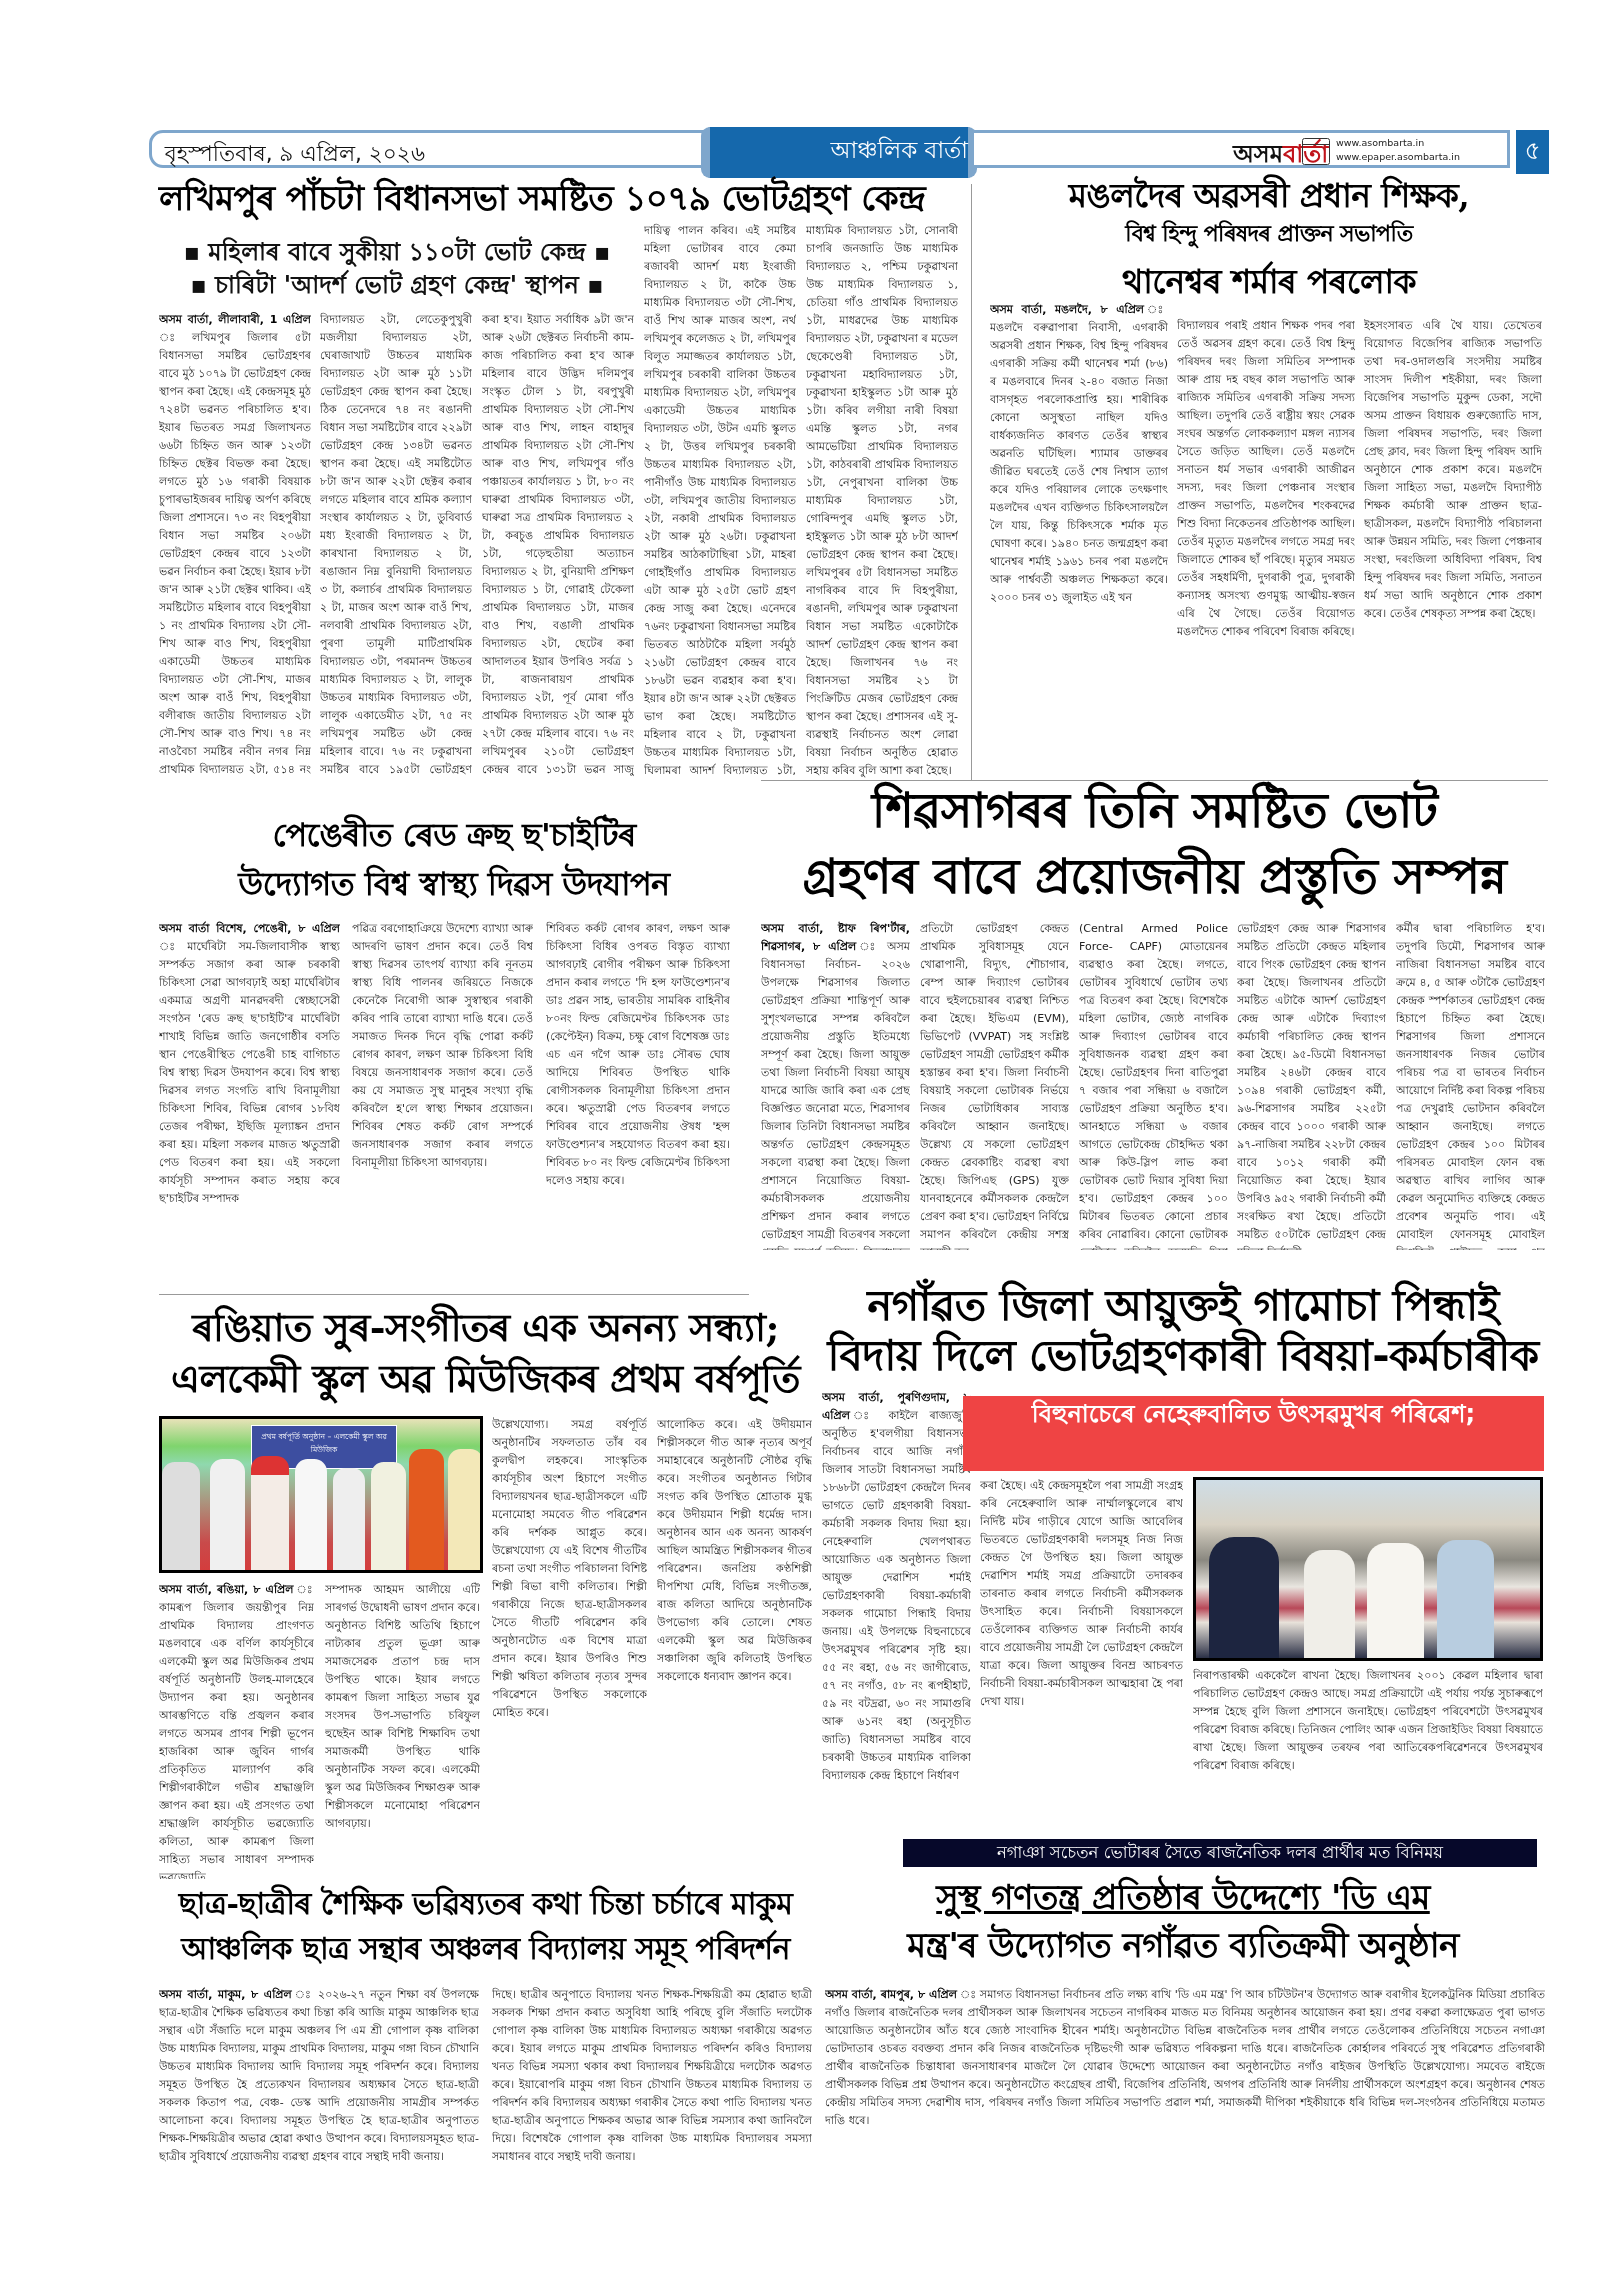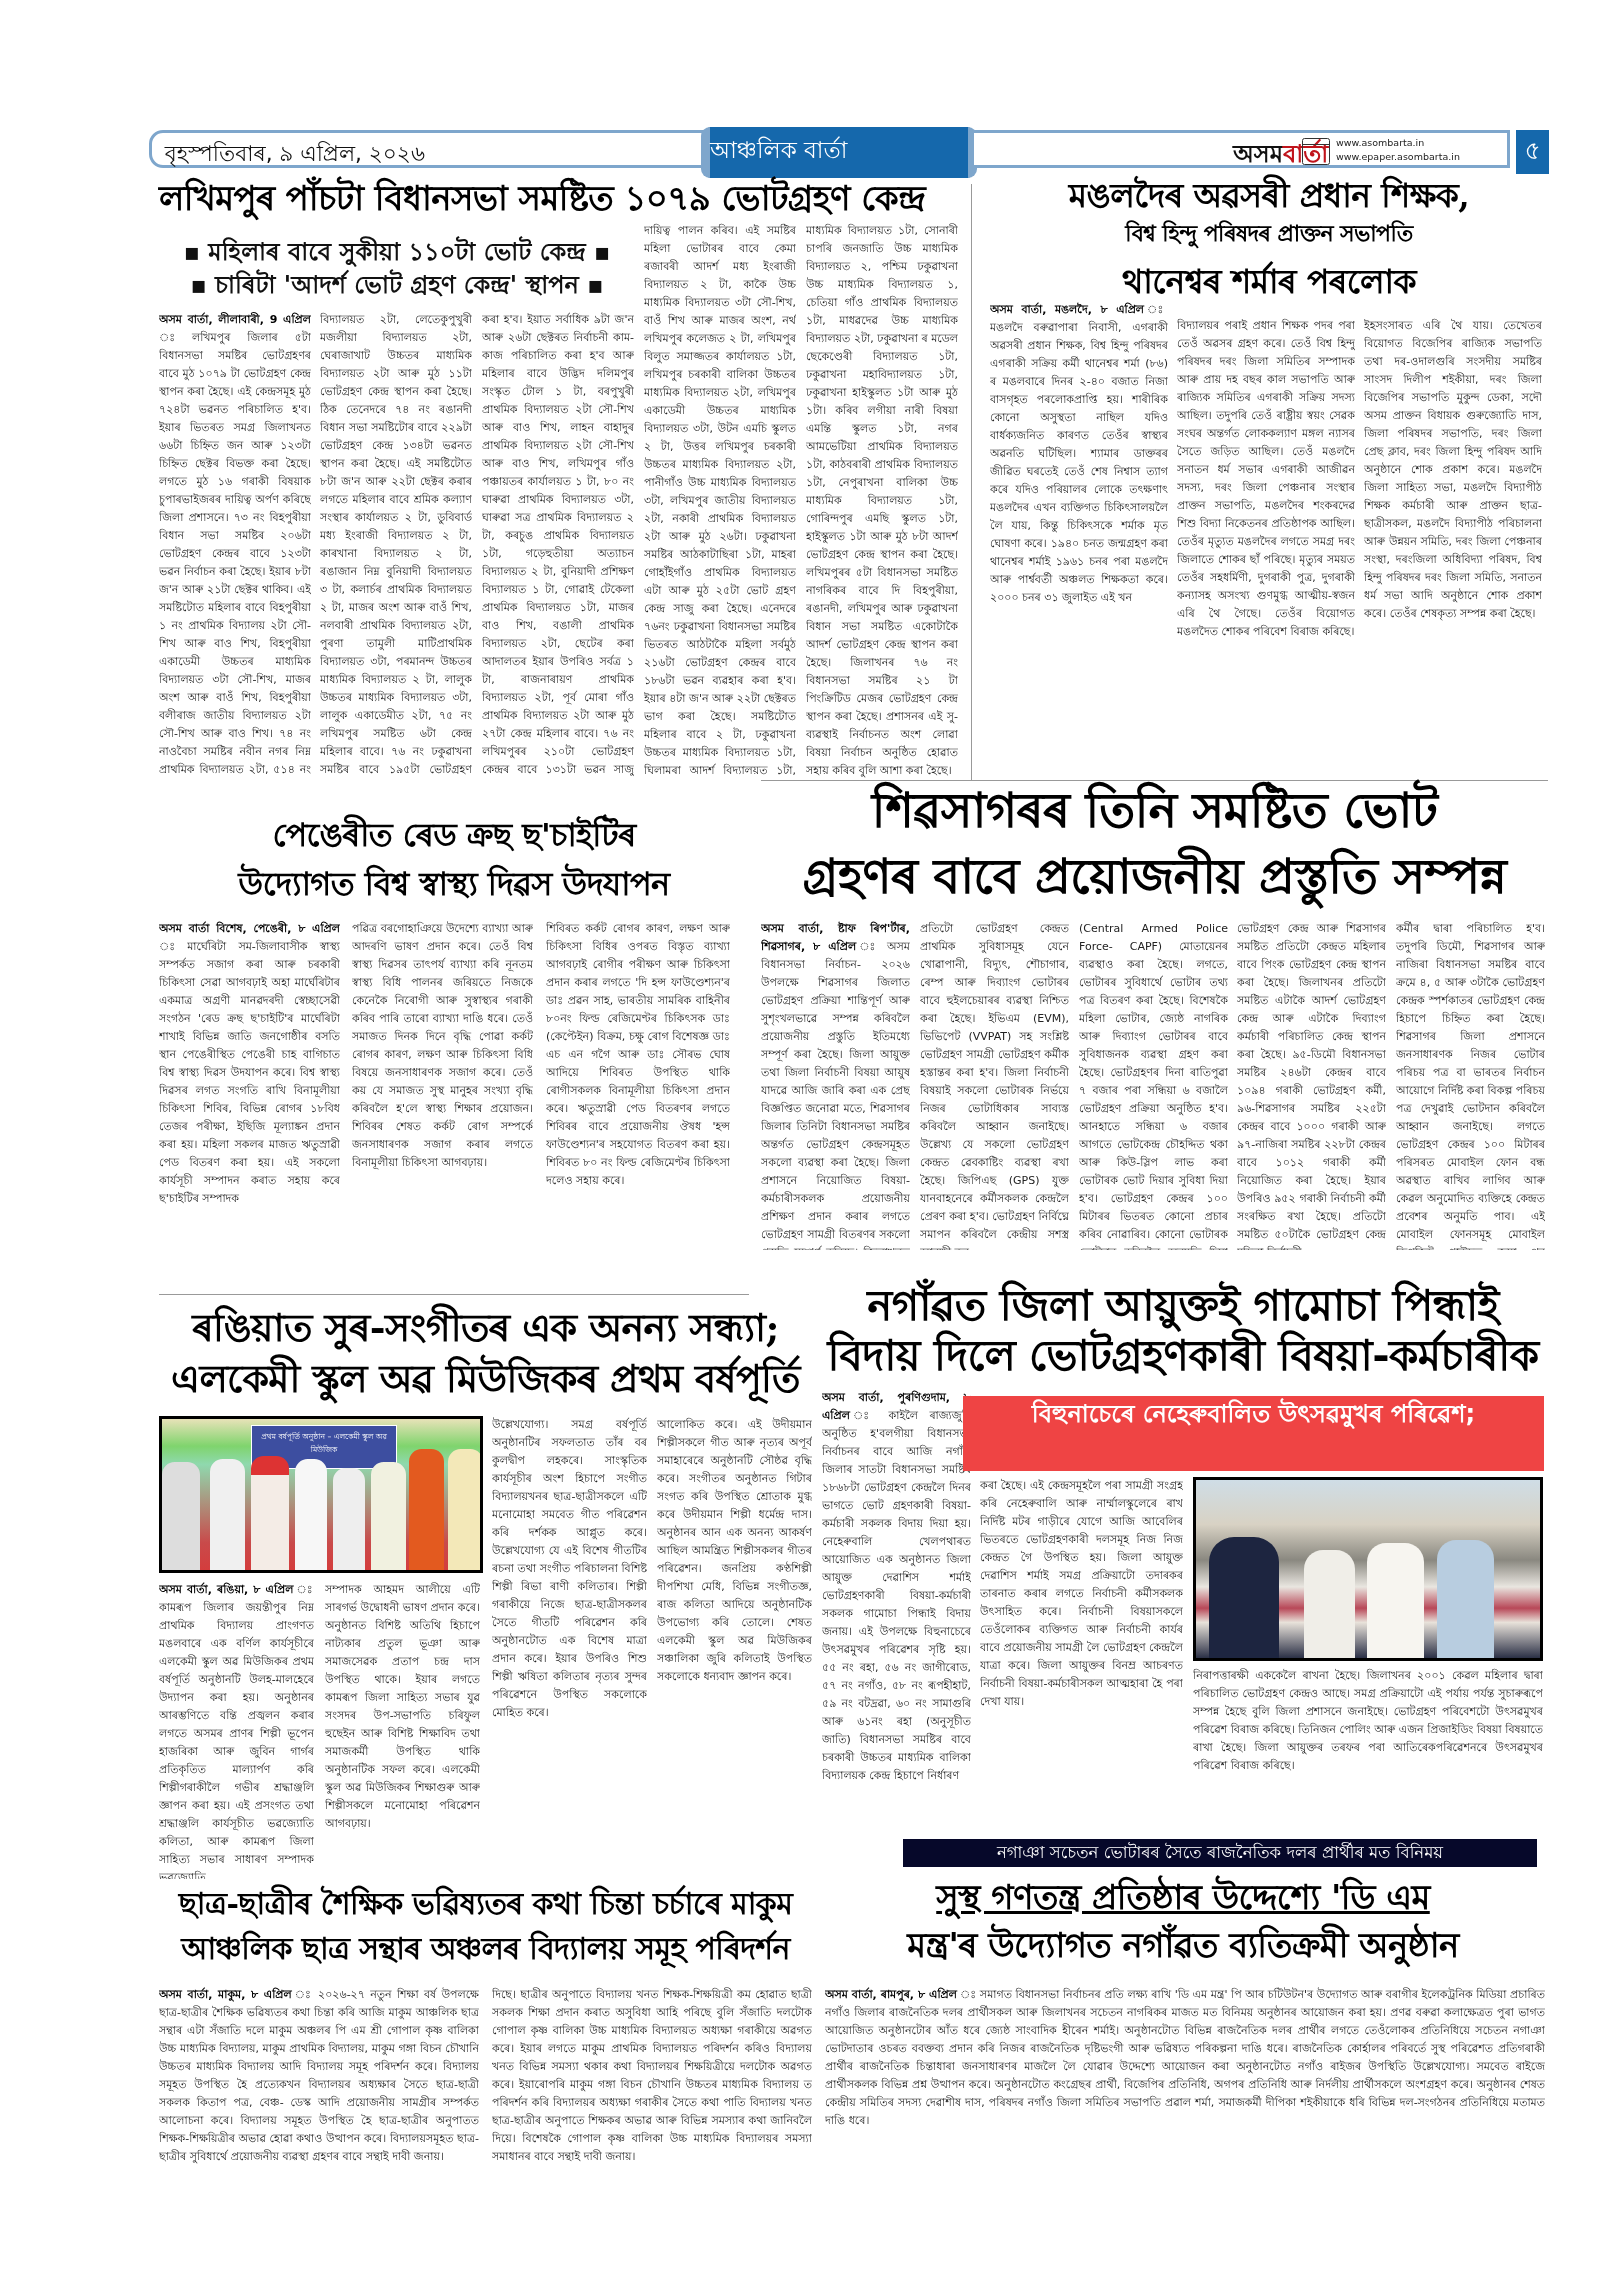--- a/index.html
+++ b/index.html
@@ -9,21 +9,21 @@
   
   .hdr-left, .hdr-right {
     position: absolute; top: 130px; height: 38px;
     border: 3.2px solid #7ea6cc; background: #fff;
   }
   .hdr-left { left: 149px; width: 558px; border-radius: 14px 0 0 14px; }
   .hdr-right { left: 971px; width: 539px; }
   .hdr-date { position: absolute; left: 12.7px; top: 3.8px; font-size: 21.6px; color: #111; }
   .hdr-section {
     position: absolute; left: 701px; top: 127px; width: 276px; height: 51px;
-    background: #1568ac; color: #fff; font-size: 23px; text-align: left; line-height: 47px;
+    background: #1568ac; color: #fff; font-size: 23px; text-align: right; line-height: 47px;
     border-left: 9px solid #7ea6cc; border-right: 9px solid #7ea6cc; border-radius: 9px;
   }
   .brand { position: absolute; left: 1205px; top: 135px; font-size: 24px; font-weight: bold; }
   .brand .b1 { color: #111; margin-left: 28px; }
   .brand .b2 { color: #c0141c; }
   .web-icon { position: absolute; left: 1302px; top: 138px; width: 28px; height: 27px; border: 1.9px solid #333; border-radius: 2.5px; }
   .web-icon::before { content: ""; position: absolute; left: 0; right: 0; top: 5px; border-top: 1.9px solid #333; }
   .urls { position: absolute; left: 1336px; top: 136px; font-size: 9.5px; line-height: 14px; color: #222; }
   .page-no { position: absolute; left: 1516px; top: 130px; width: 33px; height: 44px; background: #1568ac; color: #fff; font-size: 25px; text-align: center; line-height: 42px; }
 
@@ -56,21 +56,21 @@
   <div>www.asombarta.in</div>
   <div>www.epaper.asombarta.in</div>
 </div>
 <div class="page-no">৫</div>
 
 <div class="hl" style="left:159px; top:179px; width:787px; font-size:34px; white-space:nowrap;">লখিমপুৰ পাঁচটা বিধানসভা সমষ্টিত ১০৭৯ ভোটগ্ৰহণ কেন্দ্ৰ</div>
 <div class="sub" style="left:159px; top:233px; width:476px; font-size:24px;">▪ মহিলাৰ বাবে সুকীয়া ১১০টা ভোট কেন্দ্ৰ ▪</div>
 <div class="sub" style="left:159px; top:266px; width:476px; font-size:24px;">▪ চাৰিটা 'আদৰ্শ ভোট গ্ৰহণ কেন্দ্ৰ' স্থাপন ▪</div>
 
 <div class="col" style="left:159px; top:311px; width:152px; height:469px;">
-  <b>অসম বাৰ্তা, লীলাবাৰী, 9 এপ্ৰিল</b>
+  <b>অসম বাৰ্তা, লীলাবাৰী, 1 এপ্ৰিল</b>
   <span>ঃ লখিমপুৰ জিলাৰ ৫টা বিধানসভা সমষ্টিৰ ভোটগ্ৰহণৰ বাবে মুঠ ১০৭৯ টা ভোটগ্ৰহণ কেন্দ্ৰ স্থাপন কৰা হৈছে। এই কেন্দ্ৰসমূহ মুঠ ৭২৪টা ভৱনত পৰিচালিত হ'ব। ইয়াৰ ভিতৰত সমগ্ৰ জিলাখনত ৬৬টা চিহ্নিত জন আৰু ১২৩টা চিহ্নিত ছেক্টৰ বিভক্ত কৰা হৈছে। লগতে মুঠ ১৬ গৰাকী বিষয়াক চুপাৰভাইজৰৰ দায়িত্ব অৰ্পণ কৰিছে জিলা প্ৰশাসনে। ৭৩ নং বিহপুৰীয়া বিধান সভা সমষ্টিৰ ২০৬টা ভোটগ্ৰহণ কেন্দ্ৰৰ বাবে ১২৩টা ভৱন নিৰ্বাচন কৰা হৈছে। ইয়াৰ ৮টা জ'ন আৰু ২১টা ছেক্টৰ থাকিব। এই সমষ্টিটোত মহিলাৰ বাবে বিহপুৰীয়া ১ নং প্ৰাথমিক বিদ্যালয় ২টা সৌ-শিখ আৰু বাও শিখ, বিহপুৰীয়া একাডেমী উচ্চতৰ মাধ্যমিক বিদ্যালয়ত ৩টা সৌ-শিখ, মাজৰ অংশ আৰু বাওঁ শিখ, বিহপুৰীয়া বলীৰাজ জাতীয় বিদ্যালয়ত ২টা সৌ-শিখ আৰু বাও শিখ। ৭৪ নং নাওবৈচা সমষ্টিৰ নবীন নগৰ নিম্ন প্ৰাথমিক বিদ্যালয়ত ২টা, ৫১৪ নং সৰ্বাজান প্ৰাথমিক বিদ্যালয়ত ২টা, ৰঙাজান শিলডুবি প্ৰাথমিক</span>
 </div>
 <div class="col" style="left:320px; top:311px; width:152px; height:469px;">বিদ্যালয়ত ২টা, লেতেকুপুখুৰী মজলীয়া বিদ্যালয়ত ২টা, ঘেৰাজাখাট উচ্চতৰ মাধ্যমিক বিদ্যালয়ত ২টা আৰু মুঠ ১১টা ভোটগ্ৰহণ কেন্দ্ৰ স্থাপন কৰা হৈছে। ঠিক তেনেদৰে ৭৪ নং ৰঙানদী বিধান সভা সমষ্টিটোৰ বাবে ২২৯টা ভোটগ্ৰহণ কেন্দ্ৰ ১৩৪টা ভৱনত স্থাপন কৰা হৈছে। এই সমষ্টিটোত ৮টা জ'ন আৰু ২২টা ছেক্টৰ কৰাৰ লগতে মহিলাৰ বাবে শ্ৰমিক কল্যাণ সংস্থাৰ কাৰ্যালয়ত ২ টা, ডুবিবাৰ্ড মধ্য ইংৰাজী বিদ্যালয়ত ২ টা, কাৰখানা বিদ্যালয়ত ২ টা, ৰঙাজান নিম্ন বুনিয়াদী বিদ্যালয়ত ৩ টা, কলাৰ্চৰ প্ৰাথমিক বিদ্যালয়ত ২ টা, মাজৰ অংশ আৰু বাওঁ শিখ, নলবাৰী প্ৰাথমিক বিদ্যালয়ত ২টা, পুৰণা তামুলী মাটিপ্ৰাথমিক বিদ্যালয়ত ৩টা, পৰমানন্দ উচ্চতৰ মাধ্যমিক বিদ্যালয়ত ২ টা, লালুক উচ্চতৰ মাধ্যমিক বিদ্যালয়ত ৩টা, লালুক একাডেমীত ২টা, ৭৫ নং লখিমপুৰ সমষ্টিত ৬টা কেন্দ্ৰ মহিলাৰ বাবে। ৭৬ নং ঢকুৱাখনা সমষ্টিৰ বাবে ১৯৫টা ভোটগ্ৰহণ কেন্দ্ৰ ব্যৱস্থা কৰা হৈছে। ৭৫নং নাওবৈচা ২১৫টা ভোটগ্ৰহণ কেন্দ্ৰৰ বাবে ১৪৮টা ভৱন ব্যৱহাৰ</div>
 <div class="col" style="left:482px; top:311px; width:152px; height:469px;">কৰা হ'ব। ইয়াত সৰ্বাধিক ৯টা জ'ন আৰু ২৬টা ছেক্টৰত নিৰ্বাচনী কাম-কাজ পৰিচালিত কৰা হ'ব আৰু মহিলাৰ বাবে উদ্ভিদ দলিমপুৰ সংস্কৃত টোল ১ টা, বৰপুখুৰী প্ৰাথমিক বিদ্যালয়ত ২টা সৌ-শিখ আৰু বাও শিখ, লাহন বাহাদুৰ প্ৰাথমিক বিদ্যালয়ত ২টা সৌ-শিখ আৰু বাও শিখ, লখিমপুৰ গাঁও পঞ্চায়তৰ কাৰ্যালয়ত ১ টা, ৮০ নং ঘাৰুৱা প্ৰাথমিক বিদ্যালয়ত ৩টা, ঘাৰুৱা সত্ৰ প্ৰাথমিক বিদ্যালয়ত ২ টা, কৰচুঙ প্ৰাথমিক বিদ্যালয়ত ১টা, গড়েহুতীয়া অত্যাচন বিদ্যালয়ত ২ টা, বুনিয়াদী প্ৰশিক্ষণ বিদ্যালয়ত ১ টা, গোৱাই টেকেলা প্ৰাথমিক বিদ্যালয়ত ১টা, মাজৰ বাও শিখ, বঙালী প্ৰাথমিক বিদ্যালয়ত ২টা, ছেটেৰ কৰা আদালতৰ ইয়াৰ উপৰিও সৰ্বত্ৰ ১ টা, ৰাজনাৰায়ণ প্ৰাথমিক বিদ্যালয়ত ২টা, পূৰ্ব মোৰা গাঁও প্ৰাথমিক বিদ্যালয়ত ২টা আৰু মুঠ ২৭টা কেন্দ্ৰ মহিলাৰ বাবে। ৭৬ নং লখিমপুৰৰ ২১০টা ভোটগ্ৰহণ কেন্দ্ৰৰ বাবে ১৩১টা ভৱন সাজু কৰা হৈছে। ৬টা জ'ন আৰু ২৬টা ছেক্টৰত নিৰ্বাচনী বিষয়া সকলে</div>
 <div class="col" style="left:644px; top:222px; width:152px; height:558px;">দায়িত্ব পালন কৰিব। এই সমষ্টিৰ মহিলা ভোটাৰৰ বাবে কেমা ৰজাবৰী আদৰ্শ মধ্য ইংৰাজী বিদ্যালয়ত ২ টা, কাকৈ উচ্চ মাধ্যমিক বিদ্যালয়ত ৩টা সৌ-শিখ, বাওঁ শিখ আৰু মাজৰ অংশ, নৰ্থ লখিমপুৰ কলেজত ২ টা, লখিমপুৰ বিলুত সমাজ্জতৰ কাৰ্যালয়ত ১টা, লখিমপুৰ চৰকাৰী বালিকা উচ্চতৰ মাধ্যমিক বিদ্যালয়ত ২টা, লখিমপুৰ একাডেমী উচ্চতৰ মাধ্যমিক বিদ্যালয়ত ৩টা, উটন এমচি স্কুলত ২ টা, উত্তৰ লখিমপুৰ চৰকাৰী উচ্চতৰ মাধ্যমিক বিদ্যালয়ত ২টা, পানীগাঁও উচ্চ মাধ্যমিক বিদ্যালয়ত ৩টা, লখিমপুৰ জাতীয় বিদ্যালয়ত ২টা, নকাৰী প্ৰাথমিক বিদ্যালয়ত ২টা আৰু মুঠ ২৬টা। ঢকুৱাখনা সমষ্টিৰ আঠকাটাছিৰা ১টা, মাহৰা গোহাঁইগাঁও প্ৰাথমিক বিদ্যালয়ত এটা আৰু মুঠ ২৫টা ভোট গ্ৰহণ কেন্দ্ৰ সাজু কৰা হৈছে। এনেদৰে ৭৬নং ঢকুৱাখনা বিধানসভা সমষ্টিৰ ভিতৰত আঠটাকৈ মহিলা সৰ্বমুঠ ২১৬টা ভোটগ্ৰহণ কেন্দ্ৰৰ বাবে ১৮৬টা ভৱন ব্যৱহাৰ কৰা হ'ব। ইয়াৰ ৪টা জ'ন আৰু ২২টা ছেক্টৰত ভাগ কৰা হৈছে। সমষ্টিটোত মহিলাৰ বাবে ২ টা, ঢকুৱাখনা উচ্চতৰ মাধ্যমিক বিদ্যালয়ত ১টা, ঘিলামৰা আদৰ্শ বিদ্যালয়ত ১টা, ঘিলামৰা উচ্চতৰ</div>
 <div class="col" style="left:806px; top:222px; width:152px; height:558px;">মাধ্যমিক বিদ্যালয়ত ১টা, সোনাৰী চাপৰি জনজাতি উচ্চ মাধ্যমিক বিদ্যালয়ত ২, পশ্চিম ঢকুৱাখনা উচ্চ মাধ্যমিক বিদ্যালয়ত ১, চেতিয়া গাঁও প্ৰাথমিক বিদ্যালয়ত ১টা, মাধৱদেৱ উচ্চ মাধ্যমিক বিদ্যালয়ত ২টা, ঢকুৱাখনা ৰ মডেল ছেকেণ্ডেৰী বিদ্যালয়ত ১টা, ঢকুৱাখনা মহাবিদ্যালয়ত ১টা, ঢকুৱাখনা হাইস্কুলত ১টা আৰু মুঠ ১টা। কৰিব লগীয়া নাৰী বিষয়া এমন্তি স্কুলত ১টা, নগৰ আমভেটিয়া প্ৰাথমিক বিদ্যালয়ত ১টা, কাঠবৰাৰী প্ৰাথমিক বিদ্যালয়ত ১টা, নেপুৰাখনা বালিকা উচ্চ মাধ্যমিক বিদ্যালয়ত ১টা, গোৰিন্দপুৰ এমছি স্কুলত ১টা, হাইস্কুলত ১টা আৰু মুঠ ৮টা আদৰ্শ ভোটগ্ৰহণ কেন্দ্ৰ স্থাপন কৰা হৈছে। লখিমপুৰৰ ৫টা বিধানসভা সমষ্টিত নাগৰিকৰ বাবে দি বিহপুৰীয়া, ৰঙানদী, লখিমপুৰ আৰু ঢকুৱাখনা বিধান সভা সমষ্টিত একোটাকৈ আদৰ্শ ভোটগ্ৰহণ কেন্দ্ৰ স্থাপন কৰা হৈছে। জিলাখনৰ ৭৬ নং বিধানসভা সমষ্টিৰ ২১ টা পিংক্ৰিটিড মেজৰ ভোটগ্ৰহণ কেন্দ্ৰ স্থাপন কৰা হৈছে। প্ৰশাসনৰ এই সু-ব্যৱস্থাই নিৰ্বাচনত অংশ লোৱা বিষয়া নিৰ্বাচন অনুষ্ঠিত হোৱাত সহায় কৰিব বুলি আশা কৰা হৈছে।</div>
 
 <div class="rule" style="left:971px; top:184px; width:1.3px; height:596px; background:#999;"></div>
 
 <div class="hl" style="left:990px; top:178px; width:558px; font-size:33px; text-align:center;">মঙলদৈৰ অৱসৰী প্ৰধান শিক্ষক,</div>

